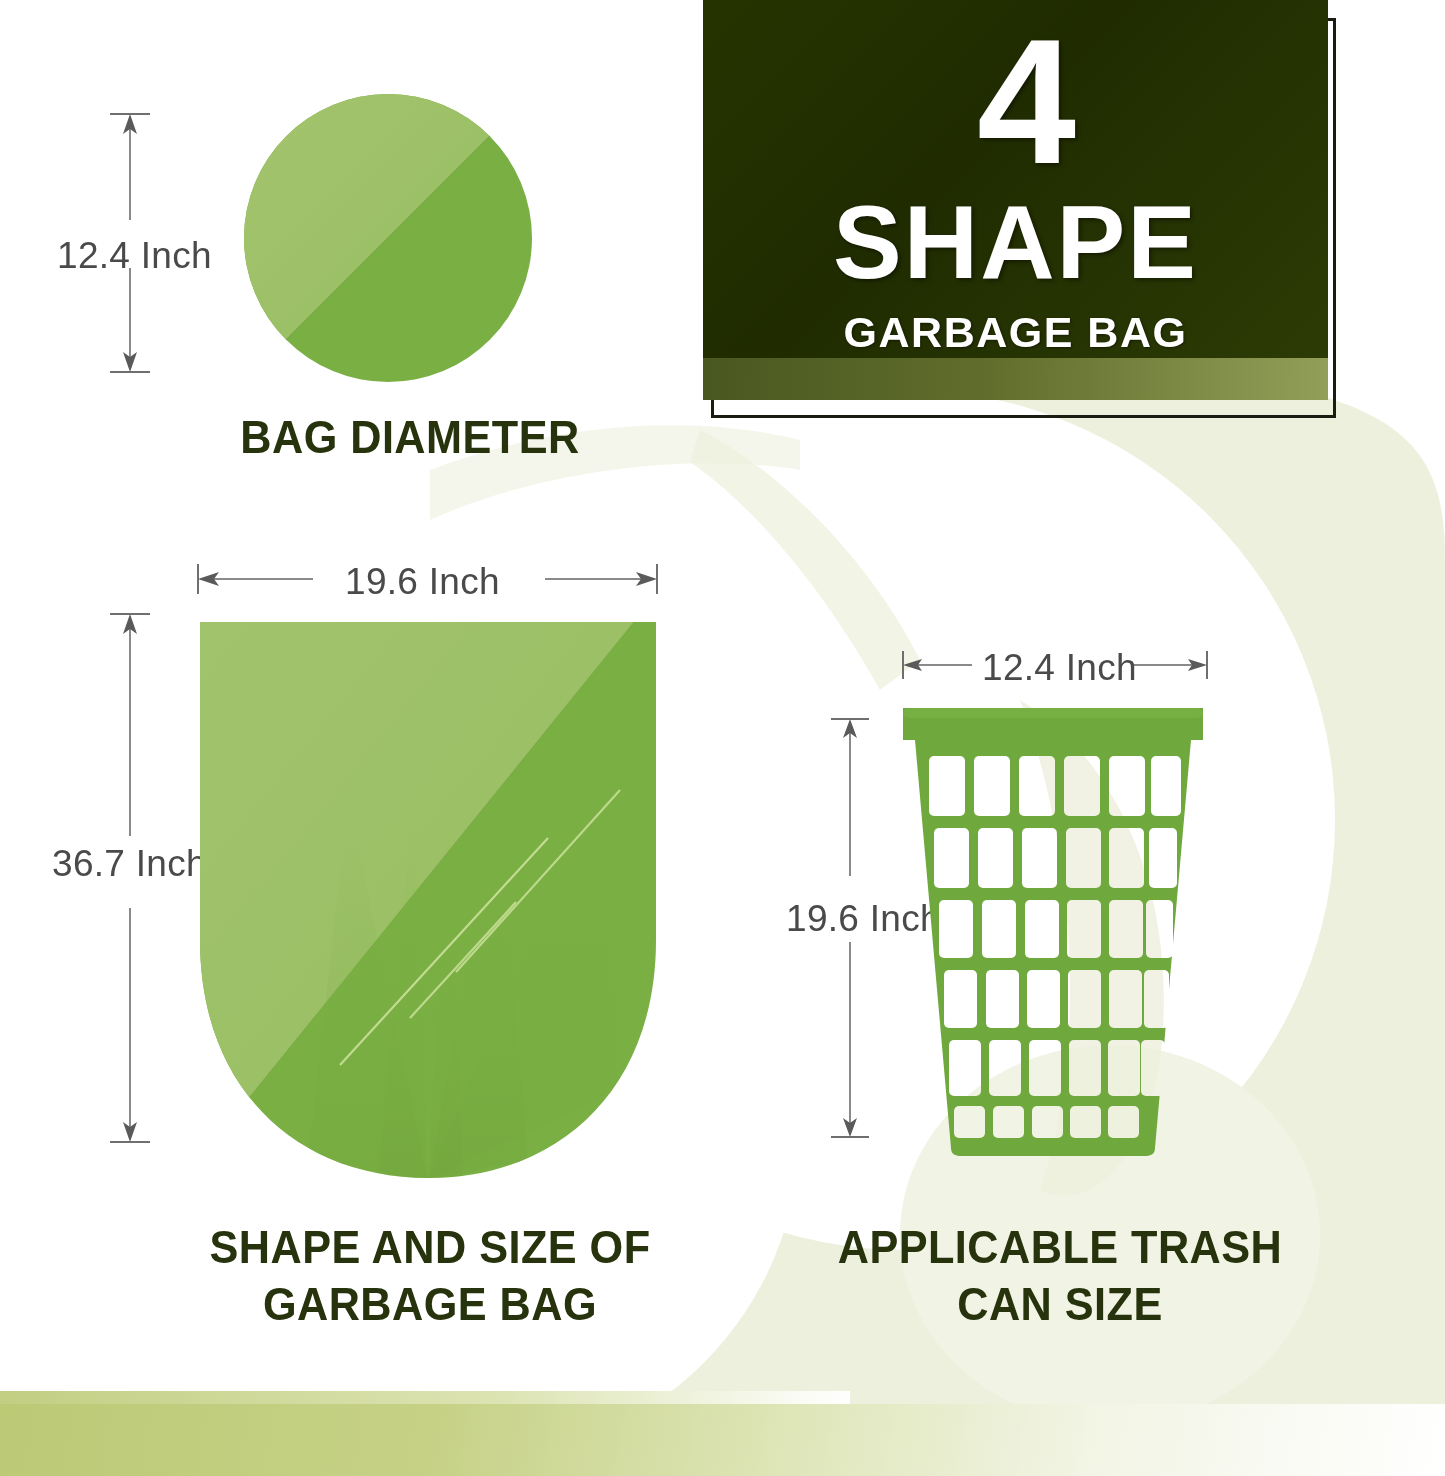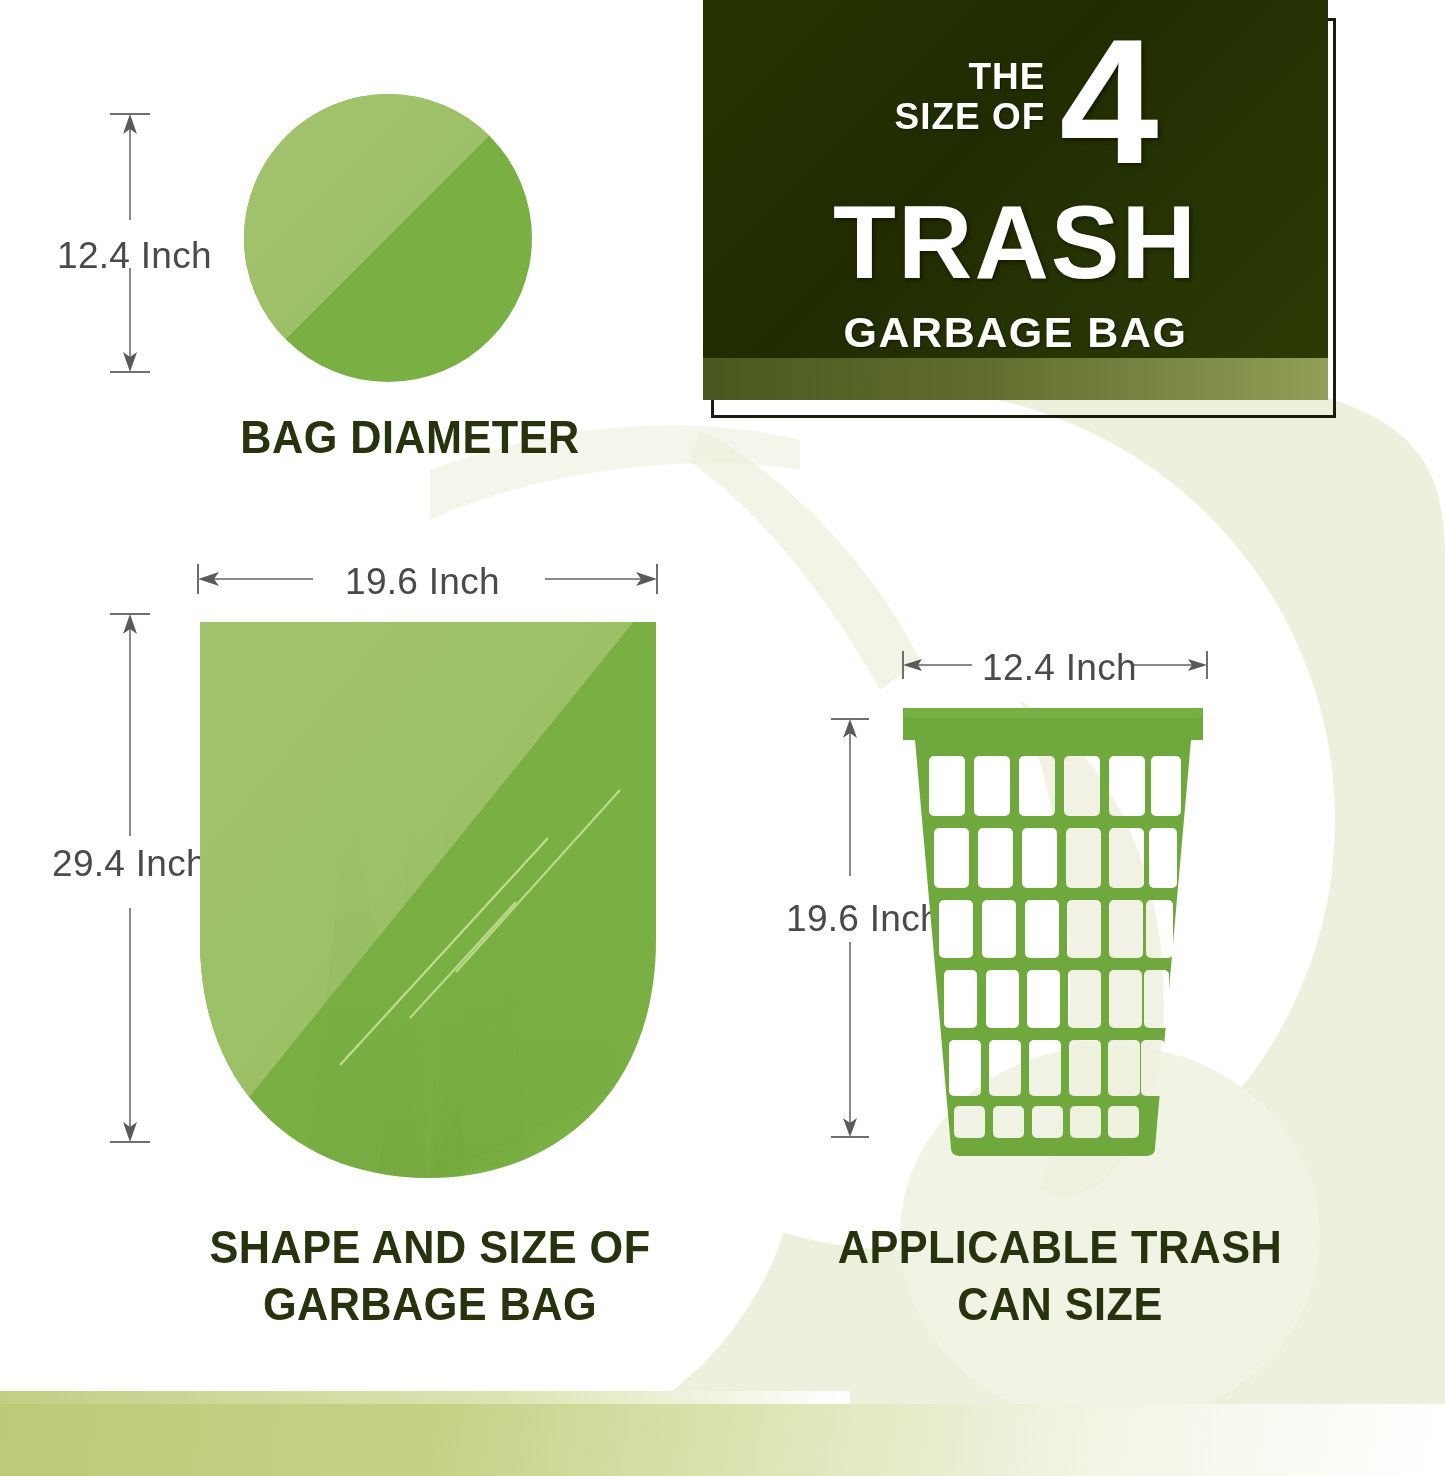--- a/index.html
+++ b/index.html
@@ -187,27 +187,23 @@
 
       <path d="M 430 470 C 560 420, 700 415, 800 440 L 800 470
                C 690 452, 540 470, 430 520 Z" fill="#EEF0DE" opacity=".6"></path>
     </g>
   </svg>
 
   <div class="banner-outline"></div>
 
   <div class="banner">
     <div class="banner-top-row">
-      <div class="banner-the-size">
-        <div class="banner-the">THE</div>
-        <div class="banner-sizeof">SIZE OF</div>
-      </div>
       <div class="banner-number">4</div>
     </div>
-    <div class="banner-gallon">TRASH</div>
+    <div class="banner-gallon">SHAPE</div>
     <div class="banner-sub">GARBAGE BAG</div>
     <div class="banner-foot"></div>
   </div>
 
   <svg class="abs" style="left:100px; top:108px; z-index:3;" width="60" height="270" viewBox="0 0 60 270">
     <line x1="10" y1="6" x2="50" y2="6" stroke="#6f6f6f" stroke-width="2"></line>
     <line x1="10" y1="264" x2="50" y2="264" stroke="#6f6f6f" stroke-width="2"></line>
     <line x1="30" y1="10" x2="30" y2="112" stroke="#8a8a8a" stroke-width="2"></line>
     <line x1="30" y1="160" x2="30" y2="260" stroke="#8a8a8a" stroke-width="2"></line>
     <polygon points="30,6 23,26 30,21 37,26" fill="#5a5a5a"></polygon>
@@ -248,21 +244,21 @@
 
   <svg class="abs" style="left:100px; top:608px; z-index:3;" width="60" height="540" viewBox="0 0 60 540">
     <line x1="10" y1="6" x2="50" y2="6" stroke="#6f6f6f" stroke-width="2"></line>
     <line x1="10" y1="534" x2="50" y2="534" stroke="#6f6f6f" stroke-width="2"></line>
     <line x1="30" y1="10" x2="30" y2="228" stroke="#8a8a8a" stroke-width="2"></line>
     <line x1="30" y1="300" x2="30" y2="530" stroke="#8a8a8a" stroke-width="2"></line>
     <polygon points="30,6 23,26 30,21 37,26" fill="#5a5a5a"></polygon>
     <polygon points="30,534 23,514 30,519 37,514" fill="#5a5a5a"></polygon>
   </svg>
 
-  <div class="abs dim-text" style="left:52px; top:843px; z-index:3;">29.4 Inch</div>
+  <div class="abs dim-text" style="left:52px; top:843px; z-index:3;">36.7 Inch</div>
 
   <svg class="abs" style="left:198px; top:620px; z-index:3;" width="460" height="560" viewBox="0 0 460 560">
     <defs>
       <clipPath id="clipBag">
         <path d="M 2 2 L 458 2 L 458 320
                  C 458 470, 360 558, 230 558
                  C 100 558, 2 470, 2 320 Z"></path>
       </clipPath>
       <linearGradient id="gBagLight" x1="0" y1="0" x2="1" y2="1">
         <stop offset="0%" stop-color="#A3C46E"></stop>

